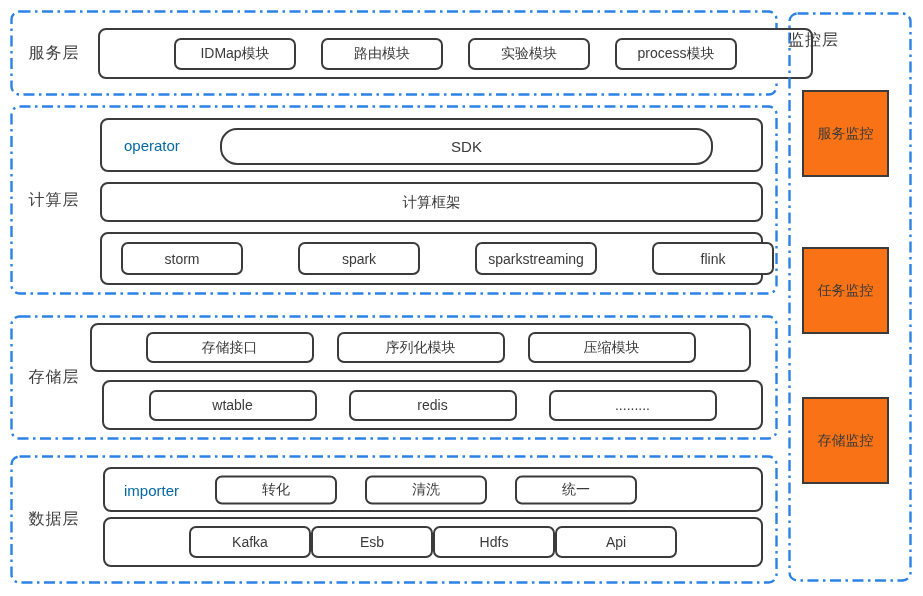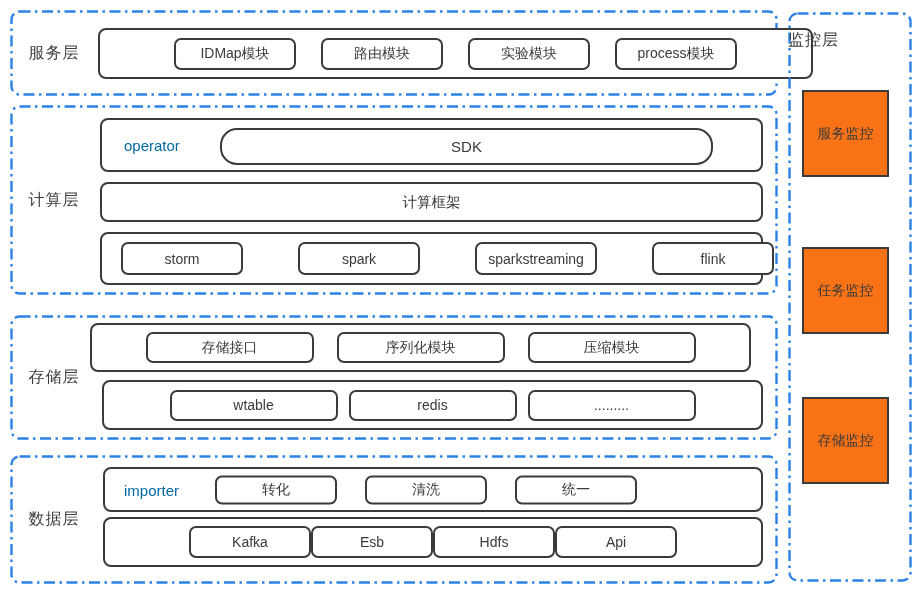--- a/index.html
+++ b/index.html
@@ -113,21 +113,21 @@
       <rect x="1.5" y="1.5" width="765" height="122" rx="8" fill="none" stroke="#2b82e6" stroke-width="2.4" stroke-dasharray="11 4.5 2.5 4.5"></rect>
     </svg>
     <div class="layer-label">存储层</div>
 
     <div class="panel flexrow" style="left:80px;top:8px;width:661px;height:49px;gap:23px;">
       <div class="box sto-box">存储接口</div>
       <div class="box sto-box">序列化模块</div>
       <div class="box sto-box">压缩模块</div>
     </div>
 
-    <div class="panel flexrow" style="left:92px;top:65px;width:661px;height:50px;gap:11px;">
+    <div class="panel flexrow" style="left:92px;top:65px;width:661px;height:50px;gap:32px;">
       <div class="box sto-box">wtable</div>
       <div class="box sto-box">redis</div>
       <div class="box sto-box">.........</div>
     </div>
   </section>
 
   <section class="layer" style="left:10px;top:455px;width:768px;height:129px;">
     <svg class="dash" width="768" height="129">
       <rect x="1.5" y="1.5" width="765" height="126" rx="8" fill="none" stroke="#2b82e6" stroke-width="2.4" stroke-dasharray="11 4.5 2.5 4.5"></rect>
     </svg>

